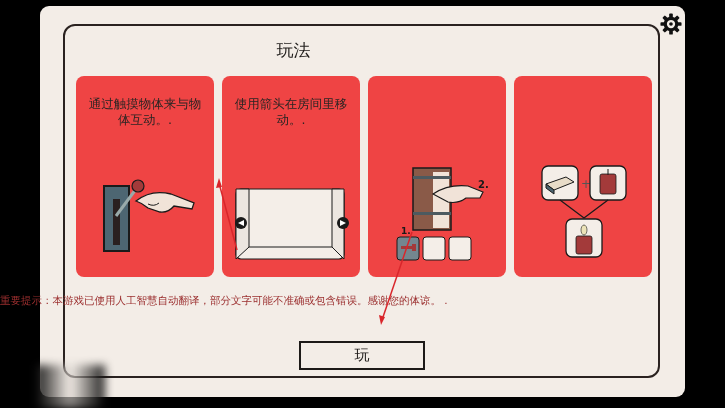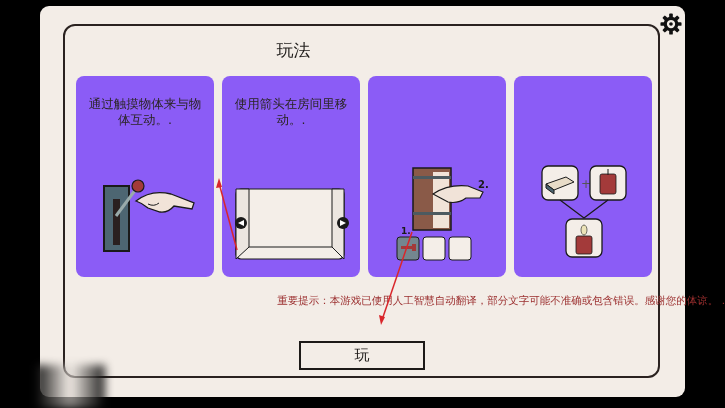--- a/index.html
+++ b/index.html
@@ -4,25 +4,25 @@
 <style>
   html, body { margin:0; padding:0; }
   body { width:725px; height:408px; background:#000; position:relative; overflow:hidden;
          font-family:"DejaVu Sans", sans-serif; }
   .outer { position:absolute; left:40px; top:6px; width:645px; height:391px; background:#f3ede7;
            border-radius:9px; }
   .inner { position:absolute; left:63px; top:24px; width:597px; height:354px;
            border:2px solid #2a2220; border-radius:12px; box-sizing:border-box; }
   .gear { position:absolute; left:660px; top:13px; width:22px; height:22px; cursor:pointer; }
   .title { position:absolute; left:0; width:587px; top:39px; text-align:center; font-size:17px; color:#1d1a18; }
-  .card { position:absolute; top:76px; width:138px; height:201px; background:#8b5cf6; border-radius:8px; }
+  .card { position:absolute; top:76px; width:138px; height:201px; background:#ef4444; border-radius:8px; }
   .card-text { position:absolute; top:20px; left:8px; right:8px; text-align:center; font-size:12.5px;
                line-height:16px; color:#2a2523; }
   .illus { position:absolute; left:0; top:0; width:138px; height:201px; }
-  .notice { position:absolute; left:0; width:725px; top:294px; text-align:right; font-size:10.5px; color:#9b2e2e; }
+  .notice { position:absolute; left:0; width:725px; top:294px; text-align:left; font-size:10.5px; color:#9b2e2e; }
   .play-btn { position:absolute; left:299px; top:341px; width:126px; height:29px; border:2px solid #1d1a18;
               box-sizing:border-box; background:#f3ede7; display:flex; align-items:center; justify-content:center;
               font-size:15px; color:#1d1a18; cursor:pointer; }
   .overlay { position:absolute; left:0; top:0; width:725px; height:408px; pointer-events:none; }
   .smudge { position:absolute; left:35px; top:365px; width:70px; height:43px;
             background:linear-gradient(90deg, rgba(0,0,0,0.9), rgba(243,237,231,0.6), rgba(0,0,0,0.85));
             filter:blur(4px); }
 </style>
 </head>
 <body>

